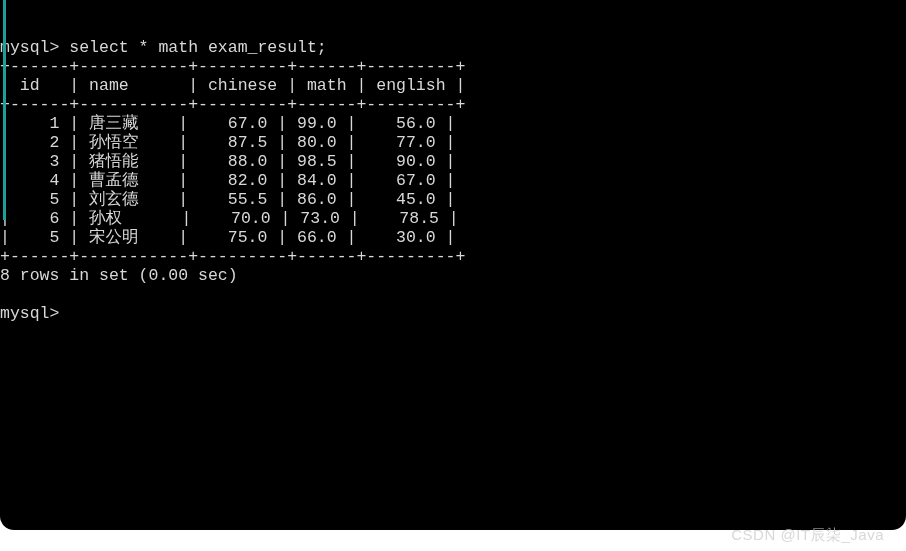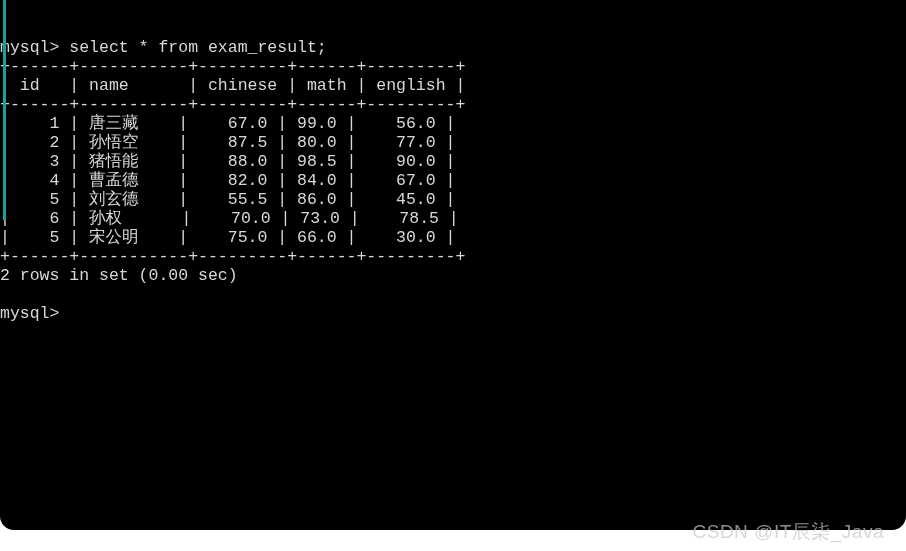--- a/index.html
+++ b/index.html
@@ -62,42 +62,42 @@
     }
     .row-line {
       color: #d8d8d8;
     }
     .watermark {
       position: absolute;
       right: 22px;
       bottom: 6px;
       color: rgba(200, 200, 200, 0.7);
       font-family: sans-serif;
-      font-size: 19px;
+      font-size: 15px;
       letter-spacing: 0.5px;
       z-index: 5;
     }
   </style>
 </head>
 <body>
 
 <div class="shadow-backing"></div>
 
 <div class="terminal">
 <div class="teal-bar full"></div>
-<span class="prompt">mysql&gt; </span><span>select * from exam_result;</span>
+<span class="prompt">mysql&gt; </span><span>select * math exam_result;</span>
 <span class="sep-line">+------+-----------+---------+------+---------+</span>
 <span class="row-line">| id   | name      | chinese | math | english |</span>
 <span class="sep-line">+------+-----------+---------+------+---------+</span>
 <span class="row-line">|    1 | 唐三藏    |    67.0 | 99.0 |    56.0 |</span>
 <span class="row-line">|    2 | 孙悟空    |    87.5 | 80.0 |    77.0 |</span>
 <span class="row-line">|    3 | 猪悟能    |    88.0 | 98.5 |    90.0 |</span>
 <span class="row-line">|    4 | 曹孟德    |    82.0 | 84.0 |    67.0 |</span>
 <span class="row-line">|    5 | 刘玄德    |    55.5 | 86.0 |    45.0 |</span>
 <span class="row-line">|    6 | 孙权      |    70.0 | 73.0 |    78.5 |</span>
 <span class="row-line">|    5 | 宋公明    |    75.0 | 66.0 |    30.0 |</span>
 <span class="sep-line">+------+-----------+---------+------+---------+</span>
-<span>2 rows in set (0.00 sec)</span>
+<span>8 rows in set (0.00 sec)</span>
 
 <span class="prompt">mysql&gt; </span>
 </div>
 
 <div class="watermark">CSDN @IT辰柒_Java</div>
 
 </body></html>

